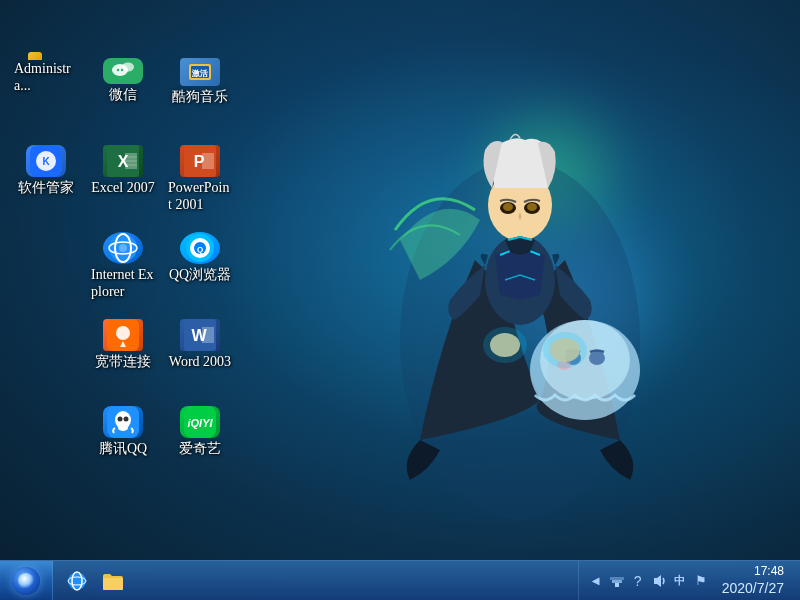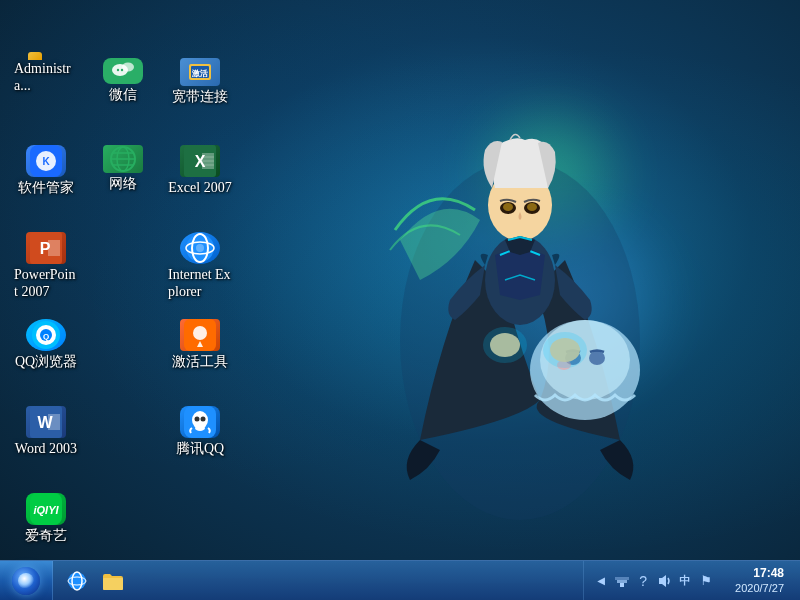--- a/index.html
+++ b/index.html
@@ -318,29 +318,28 @@
       display: flex;
       flex-direction: column;
       align-items: flex-end;
       padding: 0 8px;
       cursor: pointer;
     }
 
     .clock-time {
       font-size: 12px;
       color: #fff;
-      font-weight: bold;
+      font-weight: normal;
       line-height: 1.3;
     }
 
     .clock-date {
-      font-size: 11px;
+      font-size: 14px;
       color: #d0e8ff;
       line-height: 1.3;
-      margin-left: 8px;
     }
 
     
     .glow-effect {
       position: absolute;
       border-radius: 50%;
       filter: blur(20px);
       opacity: 0.4;
       pointer-events: none;
     }
@@ -456,46 +455,34 @@
       <span class="icon-label">微信</span>
     </div>
     <div class="icon-item">
       <div class="icon-img icon-activate">
         <svg width="28" height="28" viewBox="0 0 28 28">
           <rect x="3" y="6" width="22" height="16" rx="2" fill="#f0c040"></rect>
           <rect x="5" y="8" width="18" height="12" rx="1" fill="#1a5aaa"></rect>
           <text x="14" y="18" text-anchor="middle" fill="white" font-size="8" font-weight="bold">激活</text>
         </svg>
       </div>
-      <span class="icon-label">宽带连接</span>
+      <span class="icon-label">酷狗音乐</span>
     </div>
 
     <div class="icon-item">
       <div class="icon-img icon-kugou">
         <svg width="32" height="32" viewBox="0 0 32 32">
           <rect width="32" height="32" rx="8" fill="#1a6aff"></rect>
           <circle cx="16" cy="16" r="10" fill="white" opacity="0.9"></circle>
           <text x="16" y="20" text-anchor="middle" fill="#1a6aff" font-size="10" font-weight="bold">K</text>
         </svg>
       </div>
       <span class="icon-label">软件管家</span>
     </div>
 
-    <div class="icon-item">
-      <div class="icon-img icon-network">
-        <svg width="30" height="28" viewBox="0 0 30 28">
-          <circle cx="15" cy="14" r="12" fill="none" stroke="#27ae60" stroke-width="2"></circle>
-          <ellipse cx="15" cy="14" rx="6" ry="12" fill="none" stroke="#27ae60" stroke-width="1.5"></ellipse>
-          <line x1="3" y1="14" x2="27" y2="14" stroke="#27ae60" stroke-width="1.5"></line>
-          <line x1="5" y1="8" x2="25" y2="8" stroke="#27ae60" stroke-width="1.5"></line>
-          <line x1="5" y1="20" x2="25" y2="20" stroke="#27ae60" stroke-width="1.5"></line>
-        </svg>
-      </div>
-      <span class="icon-label">网络</span>
-    </div>
     <div class="icon-item">
       <div class="icon-img icon-excel">
         <svg width="32" height="32" viewBox="0 0 32 32">
           <rect width="32" height="32" rx="3" fill="#1d6f42"></rect>
           <text x="16" y="22" text-anchor="middle" fill="white" font-size="16" font-weight="bold">X</text>
           <rect x="18" y="8" width="12" height="16" fill="white" opacity="0.3"></rect>
           <line x1="18" y1="12" x2="30" y2="12" stroke="white" stroke-width="0.5" opacity="0.5"></line>
           <line x1="18" y1="16" x2="30" y2="16" stroke="white" stroke-width="0.5" opacity="0.5"></line>
           <line x1="18" y1="20" x2="30" y2="20" stroke="white" stroke-width="0.5" opacity="0.5"></line>
         </svg>
@@ -504,21 +491,21 @@
     </div>
 
     <div class="icon-item">
       <div class="icon-img icon-powerpoint">
         <svg width="32" height="32" viewBox="0 0 32 32">
           <rect width="32" height="32" rx="3" fill="#d04b1e"></rect>
           <text x="15" y="22" text-anchor="middle" fill="white" font-size="16" font-weight="bold">P</text>
           <rect x="18" y="8" width="12" height="16" fill="white" opacity="0.3"></rect>
         </svg>
       </div>
-      <span class="icon-label">PowerPoint 2007</span>
+      <span class="icon-label">PowerPoint 2001</span>
     </div>
     <div class="icon-item" style="visibility:hidden;"></div>
 
     <div class="icon-item">
       <div class="icon-img icon-ie">
         <svg width="32" height="32" viewBox="0 0 32 32">
           <circle cx="16" cy="16" r="14" fill="#1e90ff"></circle>
           <ellipse cx="16" cy="16" rx="8" ry="14" fill="none" stroke="white" stroke-width="2"></ellipse>
           <ellipse cx="16" cy="16" rx="14" ry="6" fill="none" stroke="white" stroke-width="1.5"></ellipse>
           <circle cx="16" cy="16" r="4" fill="white" opacity="0.3"></circle>
@@ -540,21 +527,21 @@
     <div class="icon-item" style="visibility:hidden;"></div>
 
     <div class="icon-item">
       <div class="icon-img icon-softmanager">
         <svg width="32" height="32" viewBox="0 0 32 32">
           <rect width="32" height="32" rx="6" fill="#ff6b00"></rect>
           <circle cx="16" cy="14" r="7" fill="white" opacity="0.9"></circle>
           <path d="M 16 22 L 13 28 L 19 28 Z" fill="white" opacity="0.9"></path>
         </svg>
       </div>
-      <span class="icon-label">激活工具</span>
+      <span class="icon-label">宽带连接</span>
     </div>
     <div class="icon-item">
       <div class="icon-img icon-word">
         <svg width="32" height="32" viewBox="0 0 32 32">
           <rect width="32" height="32" rx="3" fill="#2b5ea7"></rect>
           <text x="15" y="22" text-anchor="middle" fill="white" font-size="16" font-weight="bold">W</text>
           <rect x="18" y="8" width="12" height="16" fill="white" opacity="0.3"></rect>
         </svg>
       </div>
       <span class="icon-label">Word 2003</span>

